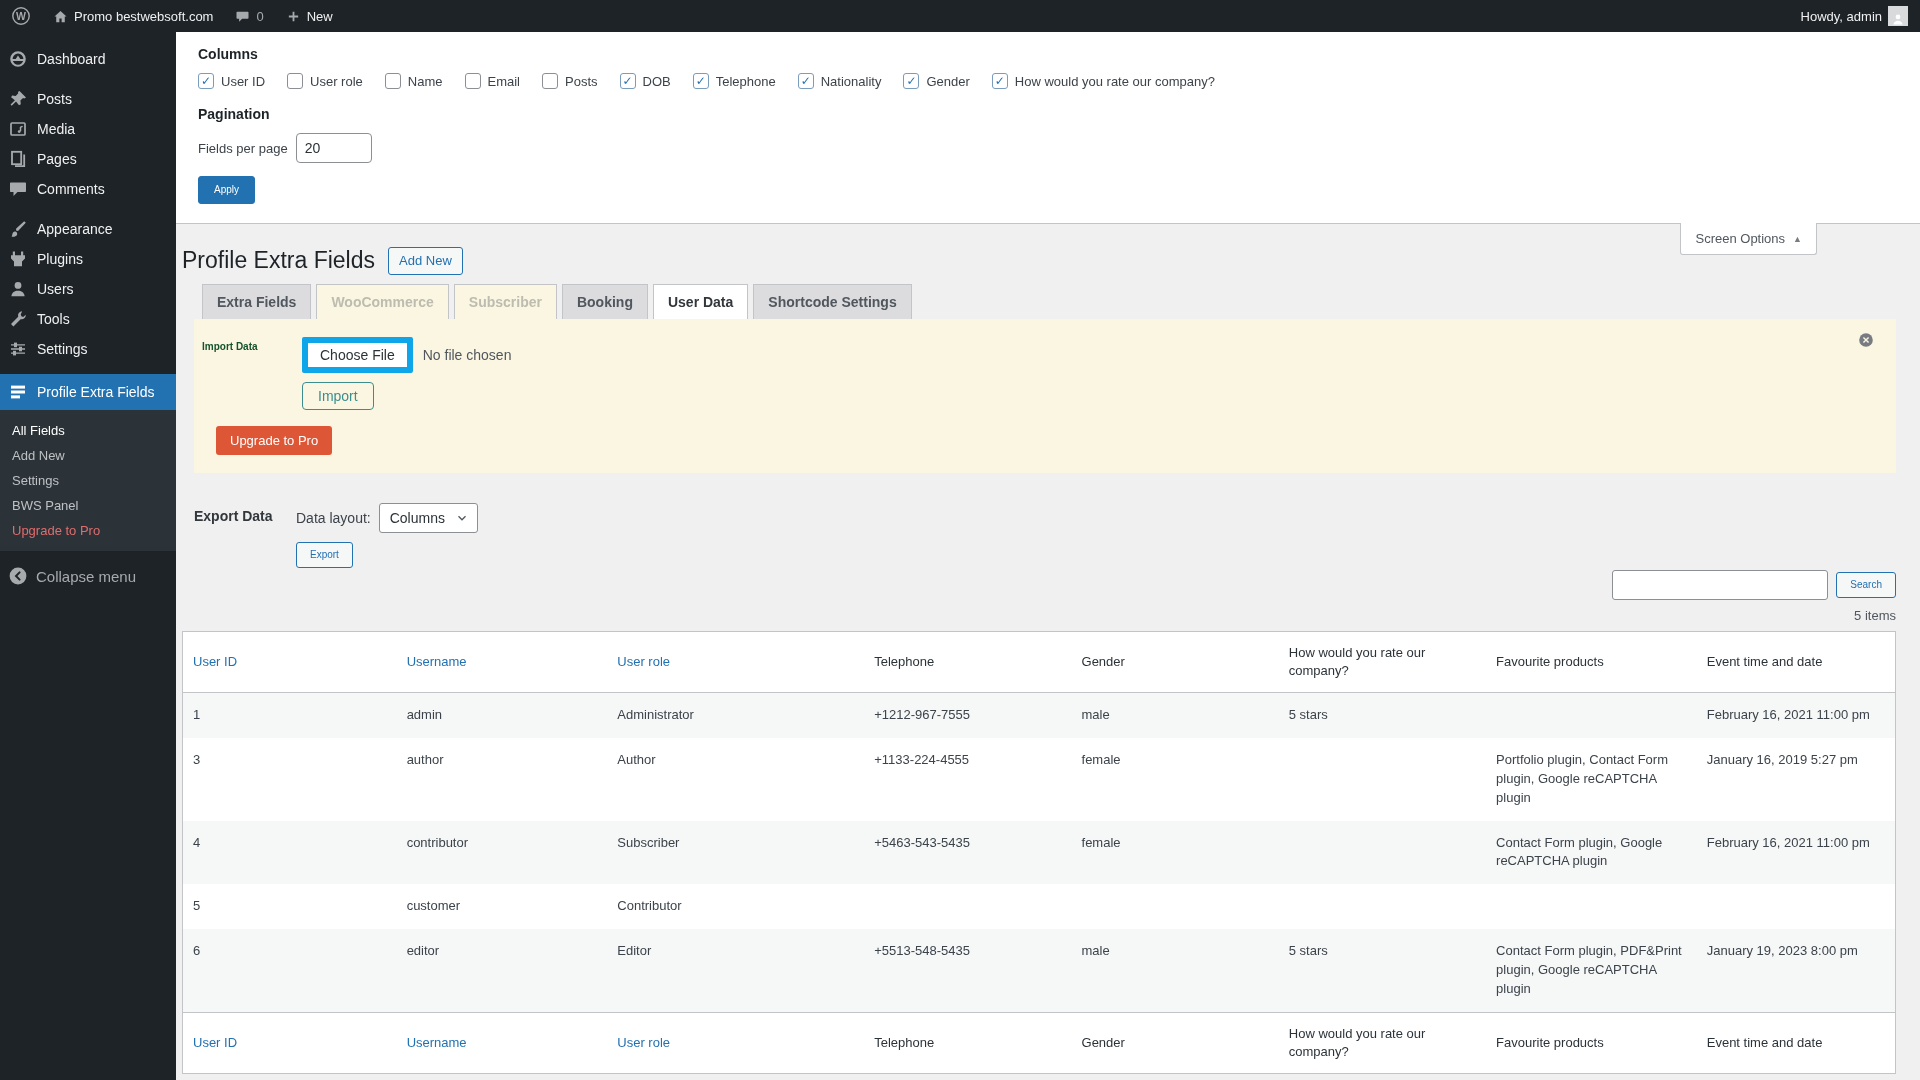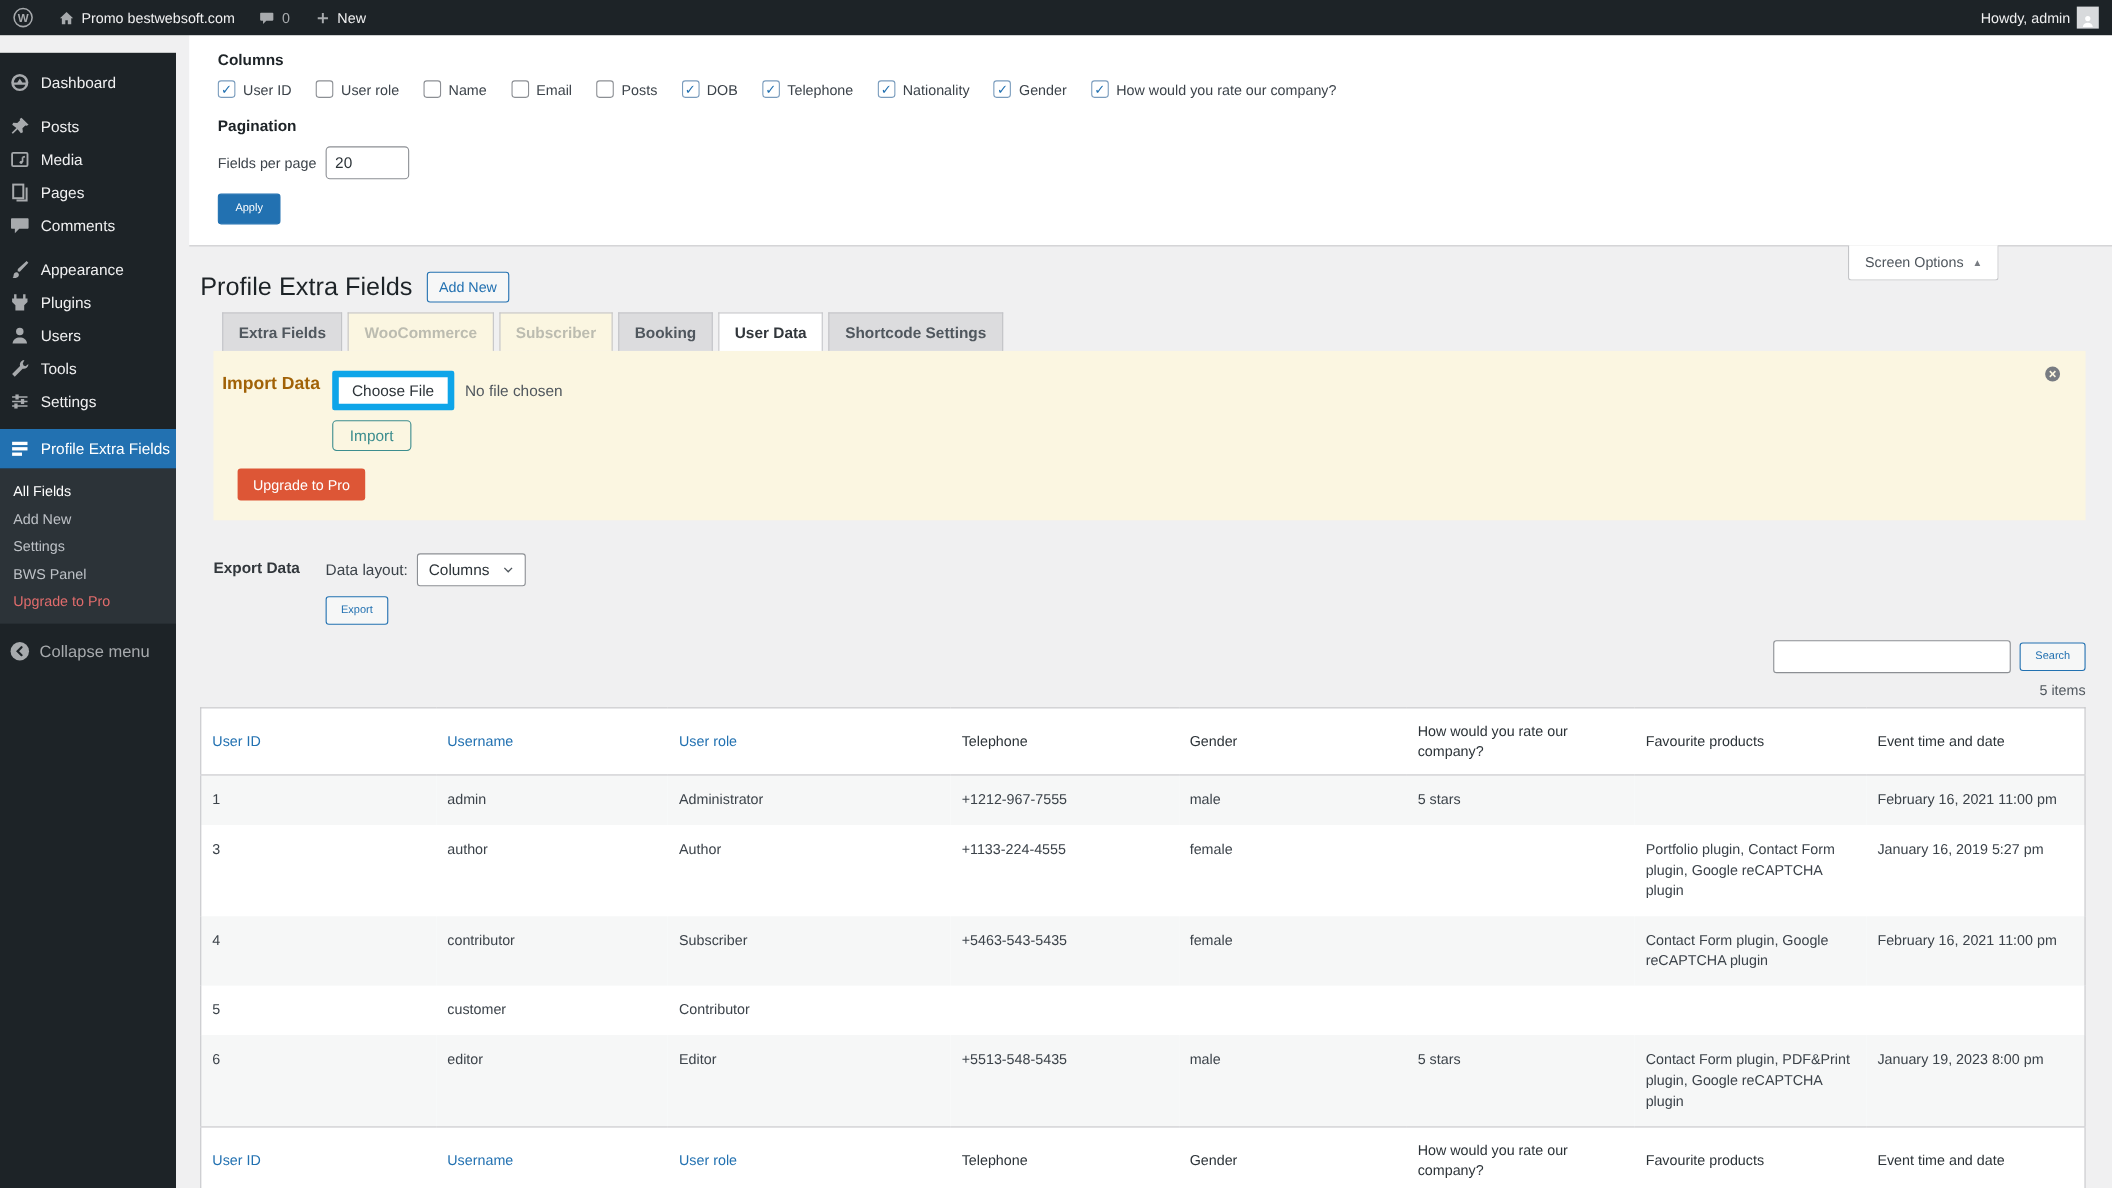--- a/index.html
+++ b/index.html
@@ -13,21 +13,21 @@
   .ab-item{display:flex;align-items:center;gap:6px;padding:0 11px;height:100%;cursor:pointer;color:#f0f0f1}
   .ab-item .icon{color:#a7aaad}
   .ab-right{margin-left:auto;display:flex;align-items:center;gap:8px;padding-right:12px}
   .icon{display:inline-flex;width:20px;height:20px;flex:none;align-items:center;justify-content:center}
   .icon svg{width:100%;height:100%}
   .icon-sm{width:15px;height:15px}
   .avatar{width:20px;height:20px;background:#d8dadc;display:inline-flex;align-items:flex-end;justify-content:center;overflow:hidden}
   .avatar svg{width:14px;height:14px}
 
   
-  .sidebar{position:absolute;top:48px;left:0;bottom:0;width:160px;background:var(--admin_dark,#1d2327);padding-top:12px;z-index:30;font-size:14px}
+  .sidebar{position:absolute;top:32px;left:0;bottom:0;width:176px;background:var(--admin_dark,#1d2327);padding-top:12px;z-index:30;font-size:14px}
   .menu-item{display:flex;align-items:center;gap:9px;padding:5px 8px;color:#f0f0f1;cursor:pointer;white-space:nowrap;overflow:hidden}
   .menu-item .icon{color:#a7aaad}
   .menu-item.active{background:var(--accent,#2271b1);color:#fff;padding-top:8px;padding-bottom:8px}
   .menu-item.active .icon{color:#fff}
   .menu-sep{height:10px}
   .submenu{background:var(--submenu_dark,#2c3338);padding:8px 0}
   .submenu-item{display:block;padding:5px 12px;color:#bdc1c6;font-size:13px;cursor:pointer}
   .submenu-item.current{color:#fff;font-weight:normal}
   .submenu-item.red{color:var(--menu_red,#e06c6c)}
   .collapse{display:flex;align-items:center;gap:8px;padding:9px 8px;color:#a7aaad;margin-top:6px;cursor:pointer;font-size:15px}
@@ -53,36 +53,36 @@
   .page-title{font-size:23px;font-weight:400;color:#1d2327;line-height:1.3}
   .add-new{padding:4px 10px;font-size:13px}
 
   .nav-tabs{display:flex;gap:5px;margin:8px 0 0 20px;position:relative;z-index:2}
   .nav-tab{padding:9px 14px;font-size:14px;font-weight:bold;border:1px solid var(--border,#c3c4c7);border-bottom:none;background:#dcdcde;color:#50575e;cursor:pointer;white-space:nowrap}
   .nav-tab.disabled{background:var(--notice_bg,#fbf6e1);color:#bcbcb0}
   .nav-tab.active{background:#fff;color:#32373c}
 
   .import-box{position:relative;margin-left:12px;background:var(--notice_bg,#fbf6e1);padding:18px 20px 18px 8px}
   .import-row{display:flex}
-  .import-label{width:100px;font-weight:bold;font-size:16px;color:#a16207;padding-top:4px;flex:none}
+  .import-label{width:100px;font-weight:bold;font-size:10px;color:#14532d;padding-top:4px;flex:none}
   .file-row{display:flex;align-items:center;gap:10px}
   .choose-file{background:#fff;border:6px solid #0ea5e9;border-radius:2px;padding:4px 12px;font-size:14px;color:#2c3338;cursor:pointer;font-family:inherit}
   .no-file{font-size:14px;color:#50575e}
   .import-btn{margin-top:9px;background:transparent;border:1px solid var(--import_teal,#3c8d8e);color:var(--import_teal,#3c8d8e);border-radius:4px;padding:5px 15px;font-size:14px;cursor:pointer;font-family:inherit}
   .upgrade-btn{margin:16px 0 0 14px;background:var(--upgrade_red,#dd5636);color:#fff;border:none;border-radius:3px;padding:7px 14px;font-size:13px;cursor:pointer;font-family:inherit}
   .dismiss{position:absolute;top:13px;right:22px;width:16px;height:16px;cursor:pointer}
 
   .export-block{display:flex;margin:30px 0 0 12px}
   .export-label{width:102px;font-weight:bold;font-size:14px;color:#32373c;padding-top:5px;flex:none}
   .row1{display:flex;align-items:center;gap:8px;font-size:14px;color:#3c434a}
   .select{display:inline-flex;align-items:center;gap:10px;background:#fff;border:1px solid #8c8f94;border-radius:3px;padding:0 8px 0 10px;height:30px;font-size:14px;color:#2c3338;cursor:pointer}
   .select .icon{width:14px;height:14px}
   .export-btn{margin-top:9px}
 
-  .search-row{display:flex;justify-content:flex-end;align-items:center;gap:8px;margin-top:14px}
+  .search-row{display:flex;justify-content:flex-end;align-items:center;gap:8px;margin-top:2px}
   .search-input{width:216px;height:30px;border:1px solid #8c8f94;border-radius:3px;background:#fff;padding:0 8px;font:inherit}
   .count{font-size:13px;color:#50575e;text-align:right;margin-top:8px}
 
   table.user-table{width:100%;border-collapse:collapse;background:#fff;border:1px solid var(--border,#c3c4c7);margin-top:8px;font-size:13px;table-layout:fixed}
   .user-table th{padding:12px 10px;text-align:left;font-weight:400;color:#2c3338;vertical-align:middle;line-height:1.4}
   .user-table thead tr{border-bottom:1px solid var(--border,#c3c4c7)}
   .user-table tfoot tr{border-top:1px solid var(--border,#c3c4c7)}
   .user-table td{padding:13px 10px;vertical-align:top;color:#3c434a;line-height:1.45;word-wrap:break-word}
   .user-table tbody tr:nth-child(odd){background:#f6f7f7}
   .user-table th:nth-child(1){width:12.5%}

